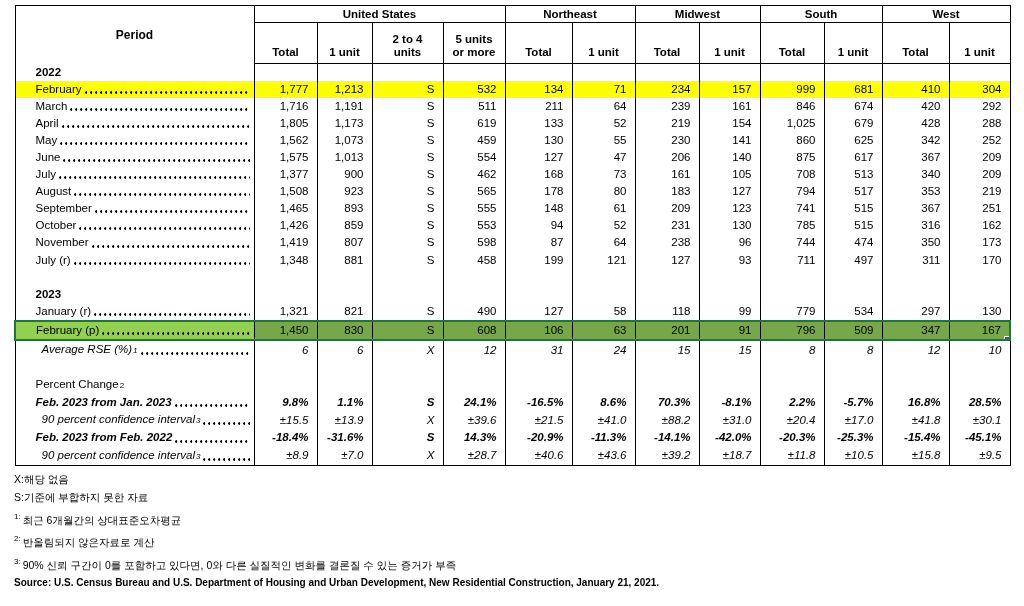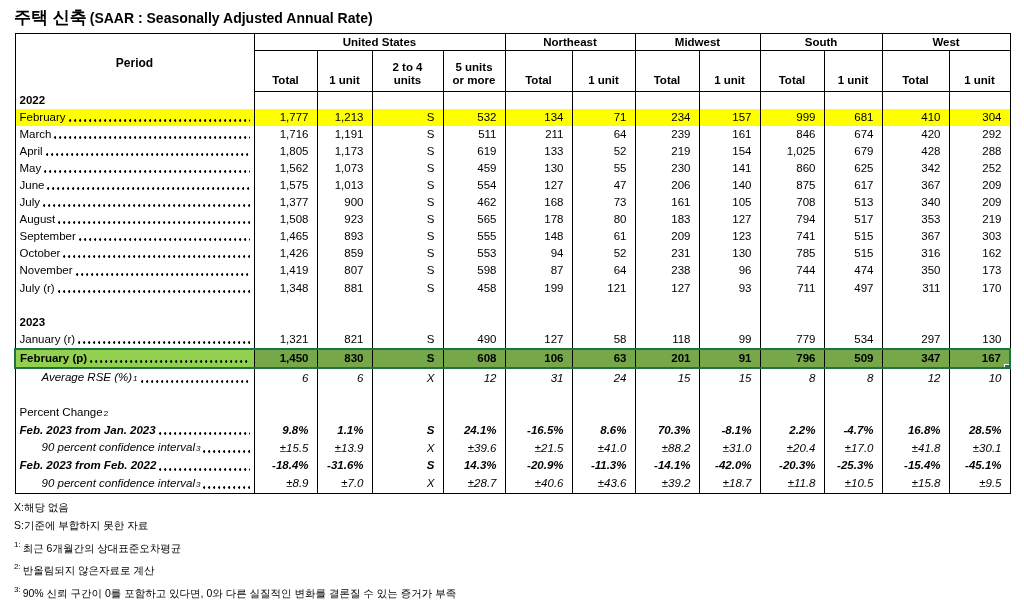--- a/index.html
+++ b/index.html
@@ -20,56 +20,53 @@
   th, td { font-size:11.5px; overflow:hidden; white-space:nowrap; padding:0; }
   thead th { font-weight:bold; text-align:center; border-left:1px solid #000; }
   thead th.gs { border-left:1.5px solid #000;margin-left:8px; }
   .g-row th { height:17px; border-bottom:1px solid #000; line-height:16px; }
   th.period-th { vertical-align:middle; border-left:none; border-bottom:none; font-size:12px; }
   .sub-row th { height:41px; vertical-align:bottom; padding-bottom:4px; line-height:13px; border-bottom:1.5px solid #000; }
 
   tbody td { height:17.1px; line-height:17.1px; }
   td.val { text-align:right; padding-right:8px; border-left:1px solid #000; }
   td.val.gs { border-left:1.5px solid #000; }
-  td.lbl { padding-left:4px; }
+  td.lbl { padding-left:20px; }
   .lblflex { display:flex; align-items:baseline; width:100%; }
   .ltxt { white-space:nowrap; }
   .lblflex sup { font-size:8px; margin-left:1px; }
   .leader { flex:1 1 auto; height:3px; align-self:flex-end; margin:0 4px 4px 3px;
     background-image:radial-gradient(circle at 1.2px 1.5px, #000 1px, transparent 1.35px);
     background-size:5px 3px; background-repeat:repeat-x; }
 
   tr.r-year td.lbl { font-weight:bold; }
   tr.r-rse td, tr.r-ci td { font-style:italic; }
   tr.r-rse td.lbl, tr.r-ci td.lbl { padding-left:26px; }
   tr.r-pct td { font-style:italic; font-weight:bold; }
 
   tr.hl-yellow td { background:var(--c-yellow, #FFFF00); }
-  tr.hl-green td { font-weight:bold;
+  tr.hl-green td { font-weight:normal;
     border-top:2.5px solid var(--c-sel, #217346); border-bottom:2.5px solid var(--c-sel, #217346); }
   tr.hl-green td.val { background:var(--c-gcell, #76A749); }
   tr.hl-green td.lbl { background:var(--c-glabel, #92D050); border-left:2.5px solid var(--c-sel,#217346); }
   tr.hl-green td:last-child { border-right:2.5px solid var(--c-sel,#217346); position:relative; }
   .fill-handle { position:absolute; right:-2px; bottom:-4px; width:7px; height:7px;
     background:var(--c-sel,#217346); border:1px solid #fff; z-index:5; }
 
   
   .footnotes { margin-top:5px; font-size:10.5px; }
   .fn { line-height:16px; margin:0 0 2px 0; }
   .fn.fn-sup { margin-top:4px; }
   .fn sup { font-size:8px; margin-right:2px; }
   .source { font-size:10px; font-weight:bold; margin-top:5px; }
 </style>
 </head>
 <body>
 
 <div class="page">
-  <div class="title">
-    <span class="t-ko">주택 신축</span><span class="t-en">(SAAR : Seasonally Adjusted Annual Rate)</span>
-  </div>
 
   <table>
     <colgroup>
       <col style="width:239px">
         <col style="width:63px">
         <col style="width:55px">
         <col style="width:71px">
       <col style="width:62px">
         <col style="width:67px">
         <col style="width:63px">
@@ -275,21 +272,21 @@
           <td class="val">893</td>
           <td class="val">S</td>
           <td class="val">555</td>
           <td class="val gs">148</td>
           <td class="val">61</td>
           <td class="val gs">209</td>
           <td class="val">123</td>
           <td class="val gs">741</td>
           <td class="val">515</td>
           <td class="val gs">367</td>
-          <td class="val">303</td>
+          <td class="val">251</td>
         </tr>
         <tr class="r-month">
           <td class="lbl">
             <div class="lblflex">
               <span class="ltxt">October</span>
               <div class="leader"></div>
             </div>
           </td>
           <td class="val gs">1,426</td>
           <td class="val">859</td>
@@ -483,21 +480,21 @@
           </td>
           <td class="val gs">9.8%</td>
           <td class="val">1.1%</td>
           <td class="val">S</td>
           <td class="val">24.1%</td>
           <td class="val gs">-16.5%</td>
           <td class="val">8.6%</td>
           <td class="val gs">70.3%</td>
           <td class="val">-8.1%</td>
           <td class="val gs">2.2%</td>
-          <td class="val">-4.7%</td>
+          <td class="val">-5.7%</td>
           <td class="val gs">16.8%</td>
           <td class="val">28.5%</td>
         </tr>
         <tr class="r-ci">
           <td class="lbl">
             <div class="lblflex">
               <span class="ltxt">90 percent confidence interval</span>
               <sup>3</sup>
               <div class="leader"></div>
             </div>

